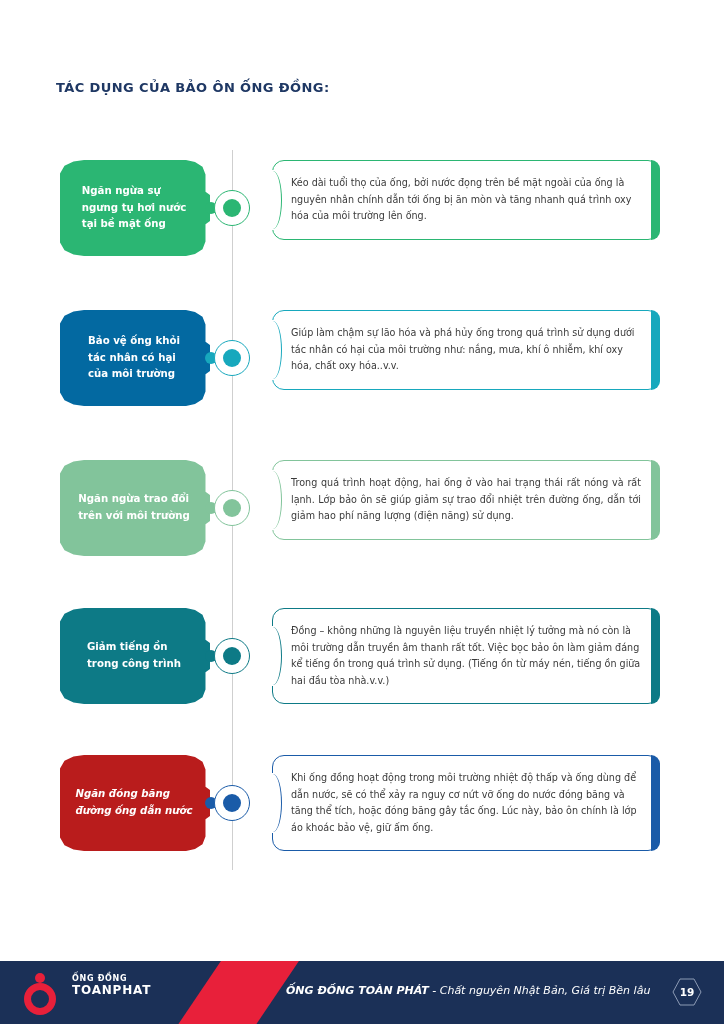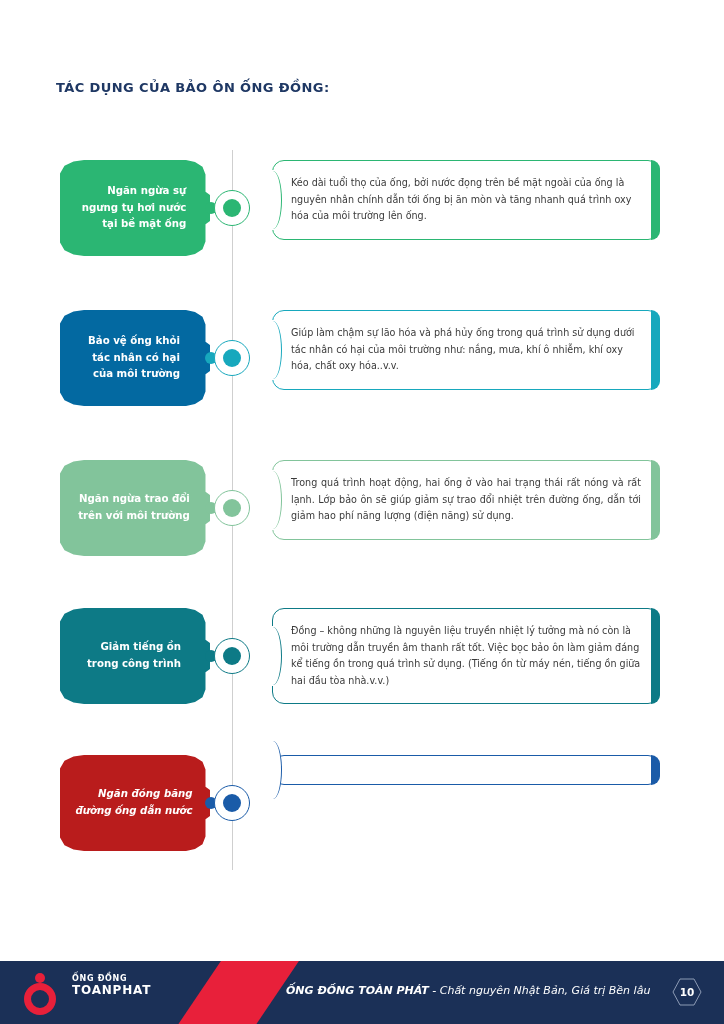--- a/index.html
+++ b/index.html
@@ -33,21 +33,21 @@
   .row.r2{top:310px;}
   .row.r3{top:460px;}
   .row.r4{top:608px;}
   .row.r5{top:755px;}
 
   
   .tag{
     position:absolute;left:60px;top:0;
     width:150px;height:96px;
     display:flex;align-items:center;justify-content:center;
-    color:#ffffff;text-align:right;
+    color:#ffffff;text-align:left;
     font-size:10.2px;font-weight:bold;line-height:1.62;
     padding:0 8px 0 6px;
     box-sizing:border-box;
     -webkit-clip-path:polygon(
        0% 14%, 3% 6%, 9% 1.5%, 16% 0%,
        84% 0%, 90% 2%, 95% 7%, 97% 15%,
        97% 33%, 112% 50%, 97% 67%,
        97% 85%, 95% 93%, 90% 98%, 84% 100%,
        16% 100%, 9% 98.5%, 3% 94%, 0% 86%);
     clip-path:polygon(
@@ -270,37 +270,38 @@
       </div>
     </div>
     <div class="tail" id="tail5" style="background: rgb(26, 91, 168);"></div>
     <div class="marker" id="mk5" style="color: rgb(26, 91, 168);">
       <div class="dot"></div>
     </div>
     <div class="card" id="card5" style="color: rgb(26, 91, 168);">
       <div class="notchmask"></div>
       <div class="notch"></div>
       <div class="edge"></div>
+      <p style="color: rgb(58, 58, 58);">Khi ống đồng hoạt động trong môi trường nhiệt độ thấp và ống dùng để dẫn nước, sẽ có thể xảy ra  nguy cơ nứt vỡ ống do nước đóng băng và tăng thể tích, hoặc đóng băng gây tắc ống. Lúc này, bảo ôn chính là lớp áo khoác bảo vệ, giữ ấm ống.</p>
     </div>
   </div>
 
   <div class="footer">
     <div class="slash"></div>
     <div class="logo-mark">
       <div class="logo-dot"></div>
       <div class="logo-ring"></div>
     </div>
     <div class="logo-text">
       <div class="logo-small">ỐNG ĐỒNG</div>
       <div class="logo-big">TOANPHAT</div>
     </div>
     <div class="tagline">
       <b>ỐNG ĐỒNG TOÀN PHÁT</b><span> - Chất nguyên Nhật Bản, Giá trị Bền lâu</span>
     </div>
     <div class="pagenum">
       <svg class="hexline" viewBox="0 0 30 28">
         <polygon points="8,1 22,1 29,14 22,27 8,27 1,14" fill="none" stroke="#8d9bb5" stroke-width="1"></polygon>
       </svg>
-      <span style="position:relative">10</span>
+      <span style="position:relative">19</span>
     </div>
   </div>
 
 </div>
 
 </body></html>

